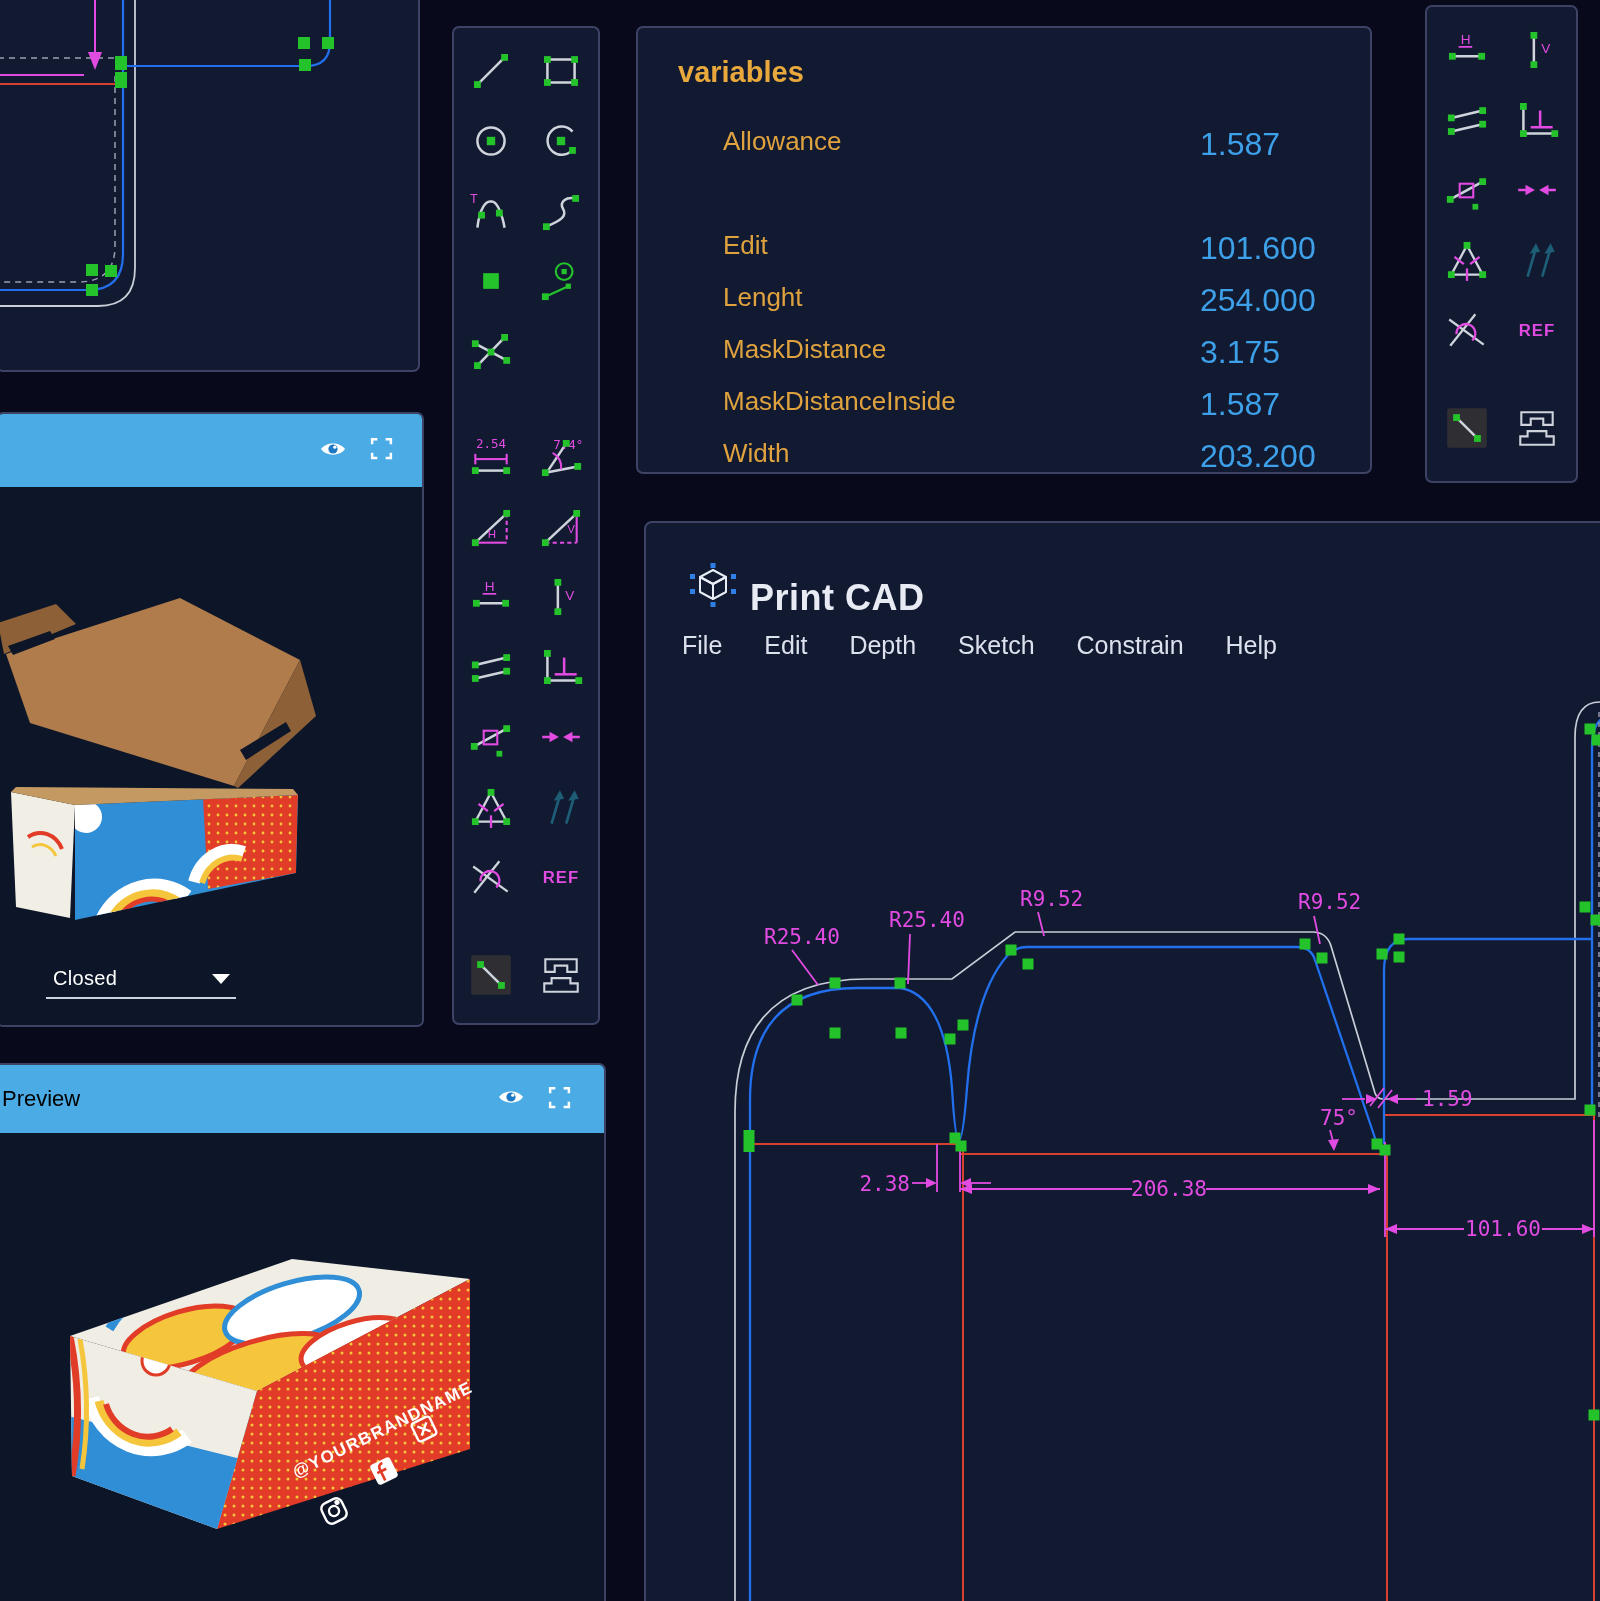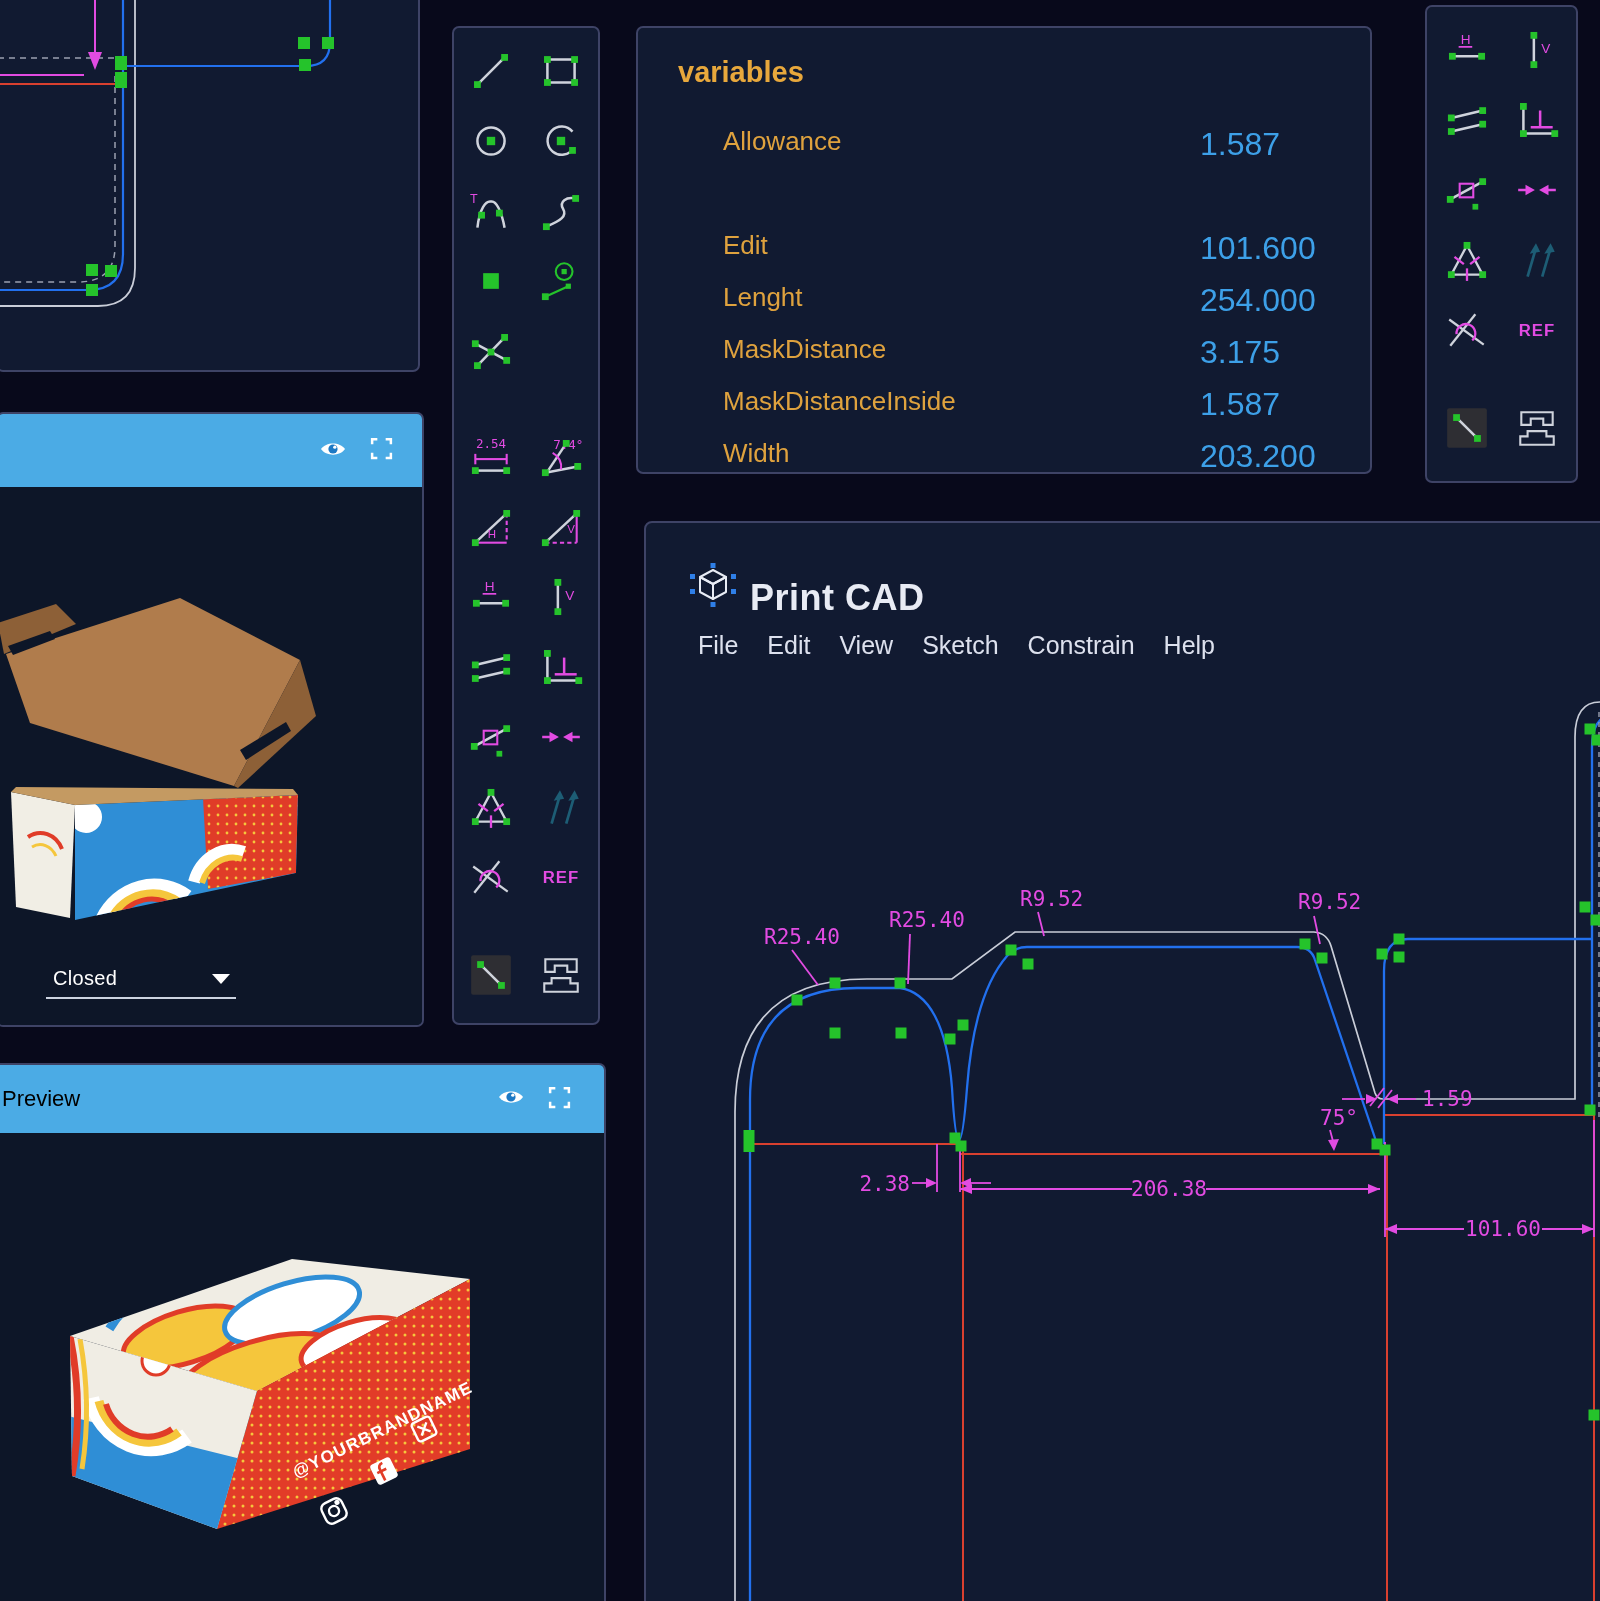--- a/index.html
+++ b/index.html
@@ -9,21 +9,21 @@
   
   #variables-panel { left:636px; top:26px; width:736px; height:448px;padding-left:44px; }
   .vars-title { position:absolute; left:40px; top:28px; font-size:29px; font-weight:bold; color:#e8a83c; }
   .var-row { position:absolute; left:0; width:100%; height:34px;text-align:center; }
   .var-name { position:absolute; left:85px; font-size:26px; color:#dfa23e; }
   .var-value { position:absolute; left:562px; font-size:32px; color:#3da0e8; }
   
   #main-panel { left:644px; top:521px; width:970px; height:1084px; border-radius:8px 0 0 0; }
   .brand-row { position:absolute; left:44px; top:34px; display:flex; align-items:center; gap:14px; }
   .brand-title { font-size:36px; font-weight:600; color:#e8ebf4; letter-spacing:.5px;margin-top:20px; }
-  .menu-row { position:absolute; left:52px; top:108px; display:flex; gap:29px; }
+  .menu-row { position:absolute; left:36px; top:108px; display:flex; gap:42px; }
   .menu-item { font-size:25px; color:#dde1ee; cursor:default; }
   #cad-canvas { position:absolute; left:0; top:169px; }
   
   #tools-panel { left:452px; top:26px; width:148px; height:999px; padding-top:8px; }
   #constraints-panel { left:1425px; top:5px; width:153px; height:478px; padding-top:8px; }
   .tool-row { display:flex; justify-content:center; gap:10px; height:70px; align-items:center; }
   .tool-cell { width:60px; height:60px; display:flex; align-items:center; justify-content:center; }
   
   #preview-open { left:-4px; top:412px; width:428px; height:615px; }
   #preview-closed { left:-6px; top:1063px; width:612px; height:545px; }
@@ -625,21 +625,21 @@
             <rect x="41" y="26" width="5" height="5"></rect>
             <rect x="20.5" y="39" width="5" height="5"></rect>
         </g>
       </svg>
     </span>
     <span class="brand-title">Print CAD</span>
   </div>
   <div class="menu-row">
     <span class="menu-item">File</span>
     <span class="menu-item">Edit</span>
-    <span class="menu-item">View</span>
+    <span class="menu-item">Depth</span>
     <span class="menu-item">Sketch</span>
     <span class="menu-item">Constrain</span>
     <span class="menu-item">Help</span>
   </div>
 
   <svg id="cad-canvas" width="970" height="932" viewBox="0 0 970 932">
 
     <path d="M 89,932 L 89,420 Q 89,287 221,287 L 306,287 L 369,240 L 668,240 Q 681,241 685,254 L 729,401 Q 731,407 737,407 L 929,407 L 929,45 Q 929,10 954,10 L 970,10" stroke="#c9cdd8" stroke-width="1.7" fill="none"></path>
 
     <path d="M 104,932 L 104,408 Q 104,296 211,296 L 254,296 C 282,300 301,332 306,396 Q 309,448 313,448 Q 317,448 321,396 C 326,330 341,287 361,264 Q 369,255 381,255 L 651,255 Q 665,255 669,268 L 731,452" stroke="#2270ee" stroke-width="2.3" fill="none"></path>

